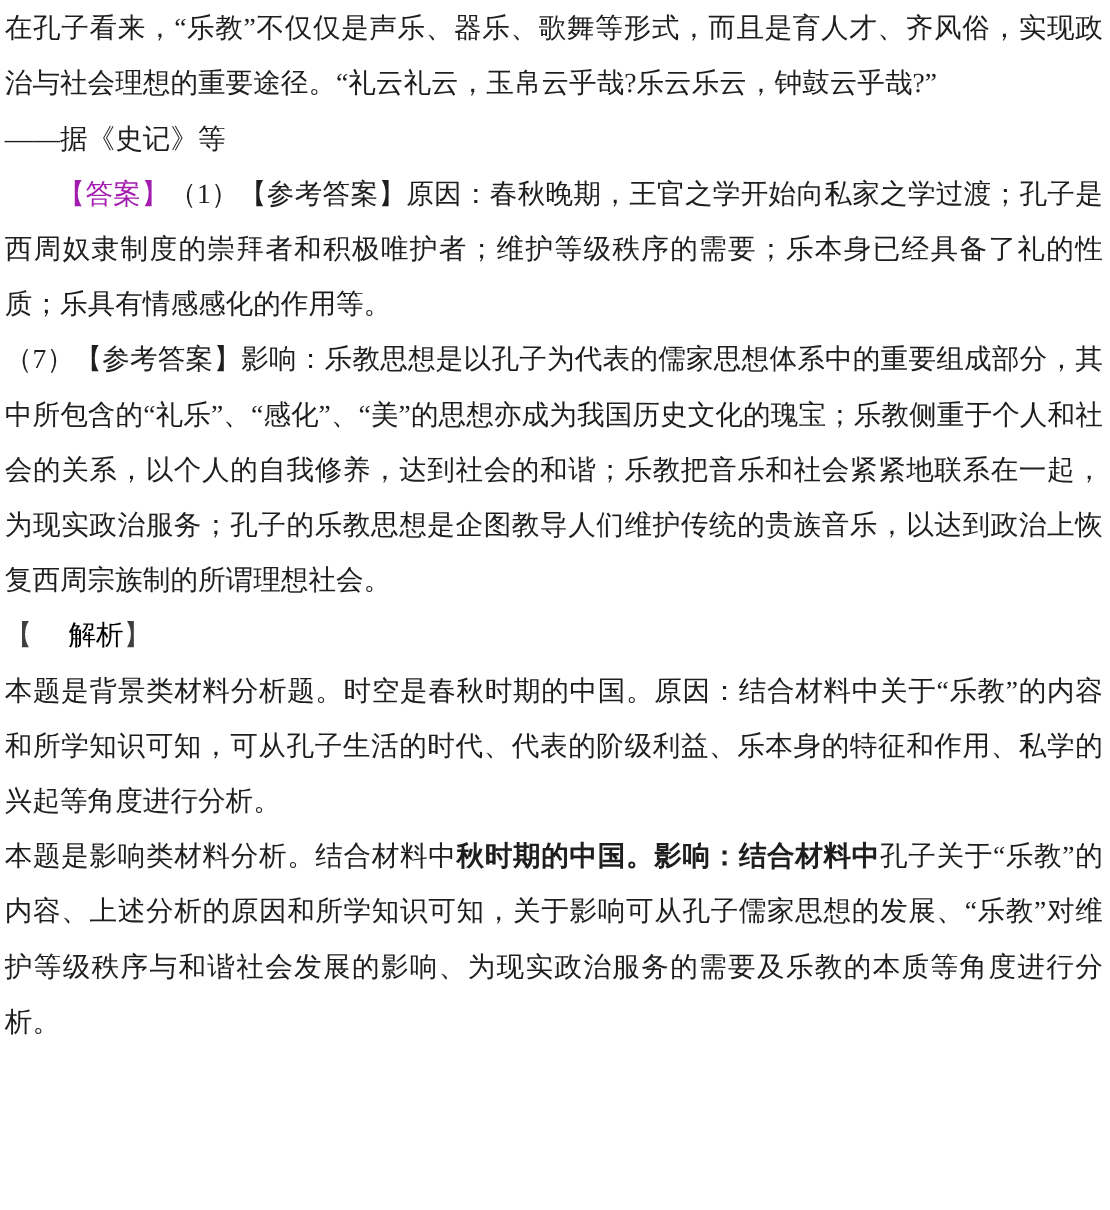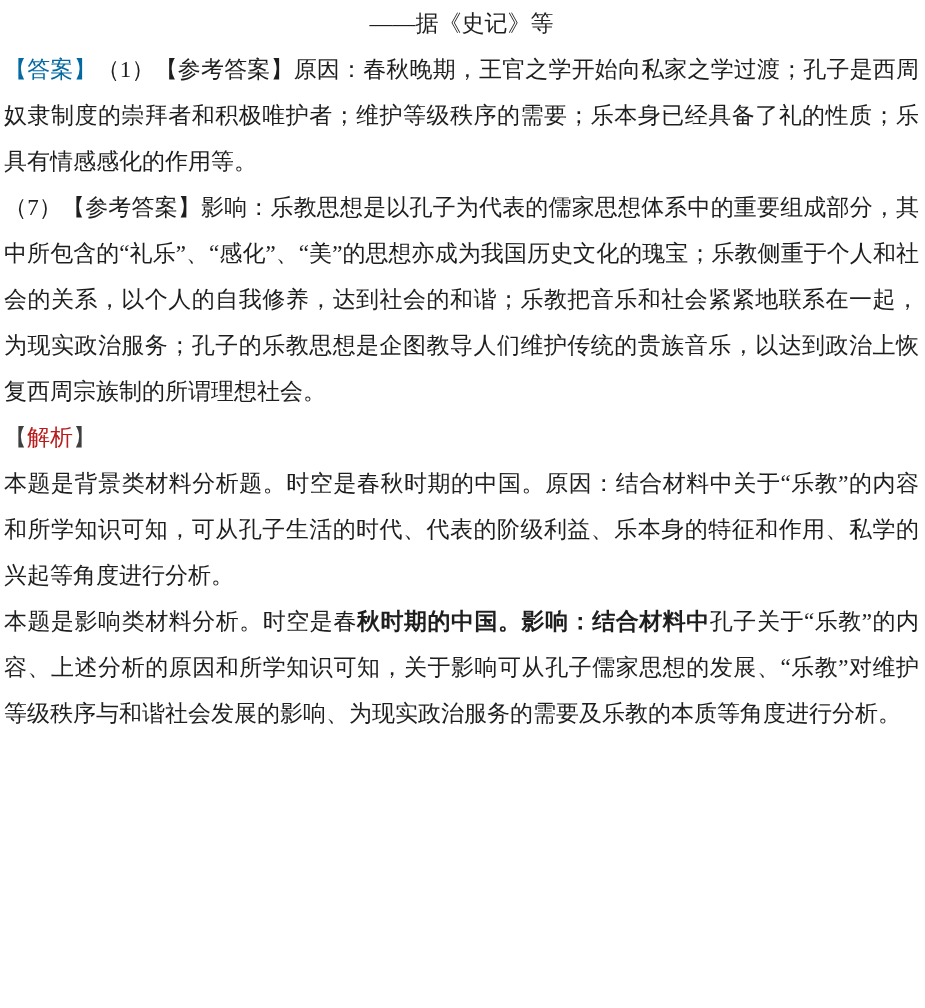--- a/index.html
+++ b/index.html
@@ -13,41 +13,42 @@
   }
   .doc {
     box-sizing: border-box;
     width: 925px;
     padding: 1px 6px 0 4px;
     font-size: 23px;
     line-height: 46px;
     text-align: justify;
   }
   p { margin: 0; padding: 0; }
-  .source { text-align: center; font-family: Liberation Serif, serif; }
-  .tag-gray { color: #0369a1; }
+  .source { text-align: left; font-family: Liberation Serif, serif; }
+  .tag-gray { color: #a21caf; margin-left: 44px; }
   .bracket-dark { color: #3f3f3f; }
-  .label-faded { color: #b91c1c; }
+  .label-faded { color: #000000; margin-left: 30px; }
   b { font-weight: 700; }
 </style>
 </head>
 <body>
 
 <div class="doc">
 
+  <p>在孔子看来，“乐教”不仅仅是声乐、器乐、歌舞等形式，而且是育人才、齐风俗，实现政治与社会理想的重要途径。“礼云礼云，玉帛云乎哉?乐云乐云，钟鼓云乎哉?”</p>
 
   <p class="source">——据《史记》等</p>
 
 
 
   <p><span class="tag-gray">【答案】</span><span>（1）【参考答案】原因：春秋晚期，王官之学开始向私家之学过渡；孔子是西周奴隶制度的崇拜者和积极唯护者；维护等级秩序的需要；乐本身已经具备了礼的性质；乐具有情感感化的作用等。</span></p>
 
   <p>（7）【参考答案】影响：乐教思想是以孔子为代表的儒家思想体系中的重要组成部分，其中所包含的“礼乐”、“感化”、“美”的思想亦成为我国历史文化的瑰宝；乐教侧重于个人和社会的关系，以个人的自我修养，达到社会的和谐；乐教把音乐和社会紧紧地联系在一起，为现实政治服务；孔子的乐教思想是企图教导人们维护传统的贵族音乐，以达到政治上恢复西周宗族制的所谓理想社会。</p>
 
   <p><span class="bracket-dark">【</span><span class="label-faded">解析</span><span class="bracket-dark">】</span></p>
 
 
   <p>本题是背景类材料分析题。时空是春秋时期的中国。原因：结合材料中关于“乐教”的内容和所学知识可知，可从孔子生活的时代、代表的阶级利益、乐本身的特征和作用、私学的兴起等角度进行分析。</p>
 
 
-  <p><span>本题是影响类材料分析。时空是春</span><b>秋时期的中国。影响：结合材料中</b><span>孔子关于“乐教”的内容、上述分析的原因和所学知识可知，关于影响可从孔子儒家思想的发展、“乐教”对维护等级秩序与和谐社会发展的影响、为现实政治服务的需要及乐教的本质等角度进行分析。</span></p>
+  <p><span>本题是影响类材料分析。结合材料中</span><b>秋时期的中国。影响：结合材料中</b><span>孔子关于“乐教”的内容、上述分析的原因和所学知识可知，关于影响可从孔子儒家思想的发展、“乐教”对维护等级秩序与和谐社会发展的影响、为现实政治服务的需要及乐教的本质等角度进行分析。</span></p>
 
 </div>
 
 </body></html>

